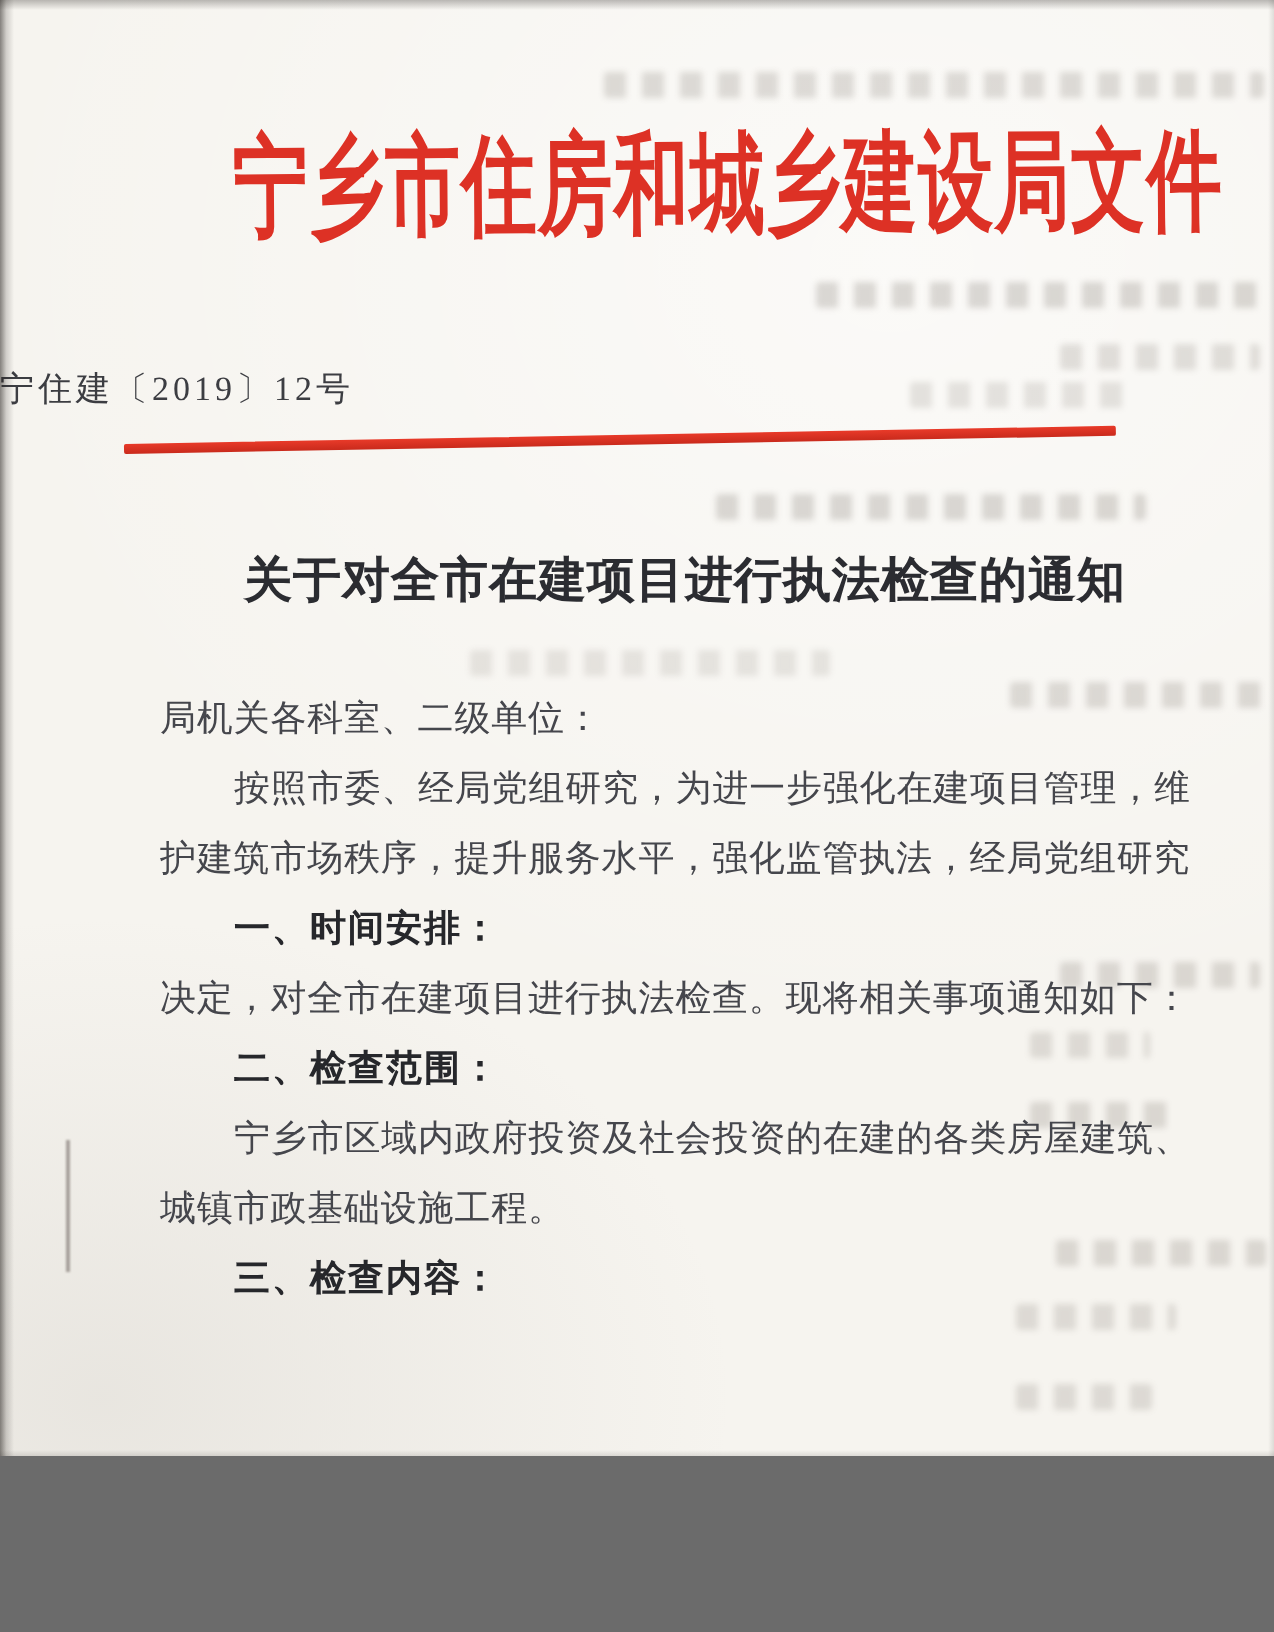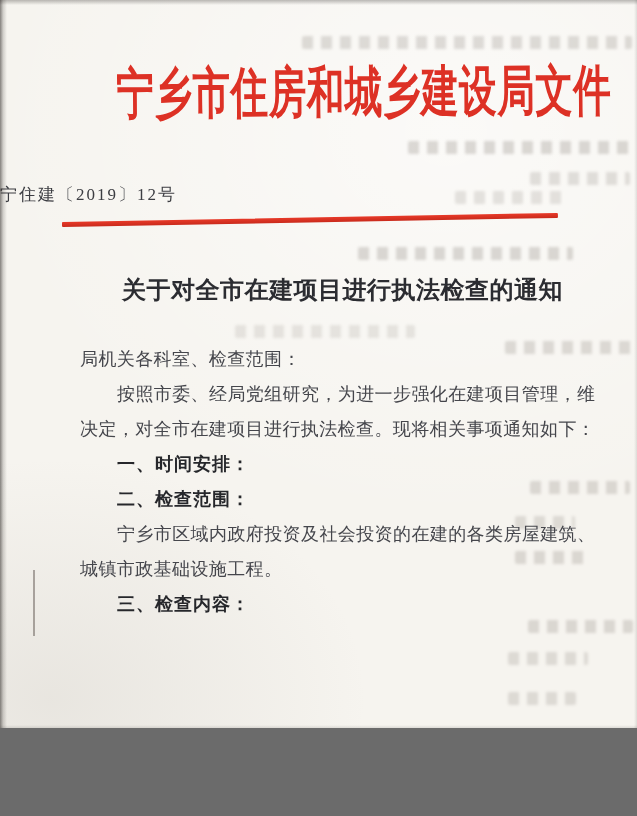--- a/index.html
+++ b/index.html
@@ -144,25 +144,26 @@
     <span class="squeeze">宁乡市住房和城乡建设局文件</span>
   </div>
 
   <div class="doc-number">宁住建〔2019〕12号</div>
 
   <div class="red-rule"></div>
 
   <h1 class="doc-title">关于对全市在建项目进行执法检查的通知</h1>
 
   <div class="body-block">
-    <div class="line">局机关各科室、检查范围：</div>
+    <div class="line">局机关各科室、二级单位：</div>
     <div class="line indent">按照市委、经局党组研究，为进一步强化在建项目管理，维</div>
+    <div class="line">护建筑市场秩序，提升服务水平，强化监管执法，经局党组研究</div>
+    <div class="line heading indent">一、时间安排：</div>
+
     <div class="line">决定，对全市在建项目进行执法检查。现将相关事项通知如下：</div>
-
-    <div class="line heading indent">一、时间安排：</div>
 
     <div class="line heading indent">二、检查范围：</div>
     <div class="line indent">宁乡市区域内政府投资及社会投资的在建的各类房屋建筑、</div>
     <div class="line">城镇市政基础设施工程。</div>
 
     <div class="line heading indent">三、检查内容：</div>
   </div>
 
   <div class="page-number">- 1 -</div>
 

